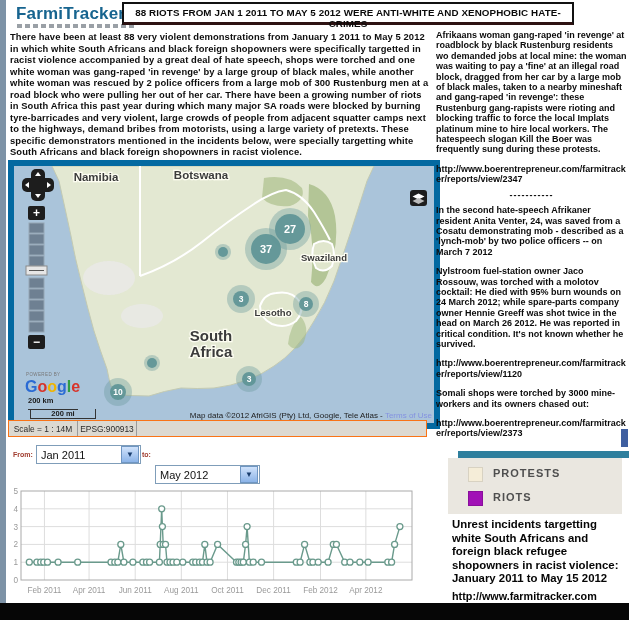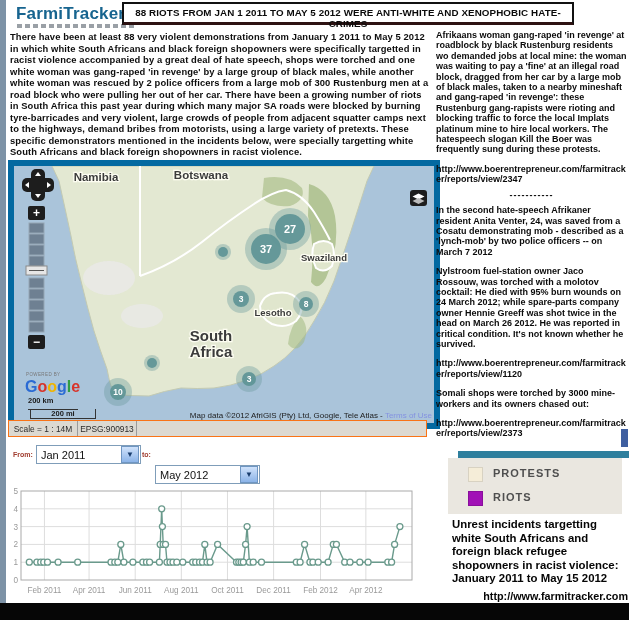--- a/index.html
+++ b/index.html
@@ -58,21 +58,21 @@
   #scroll-frag{left:621px;top:429px;width:7px;height:18px;background:#3f5fa0;}
   #teal-bar{left:458px;top:451px;width:171px;height:7px;background:#2e7f9d;}
   #teal-notch{left:458px;top:451px;width:12px;height:11px;background:#1f5e77;}
   #legend-box{left:448px;top:458px;width:174px;height:56px;background:#eae7e0;}
   .leg-row{position:absolute;left:20px;display:flex;align-items:flex-start;cursor:default;}
   .swatch{width:13px;height:13px;margin-right:10px;border:1px solid #d8d2c2;}
   .swatch-protests{background:#f5edd8;}
   .swatch-riots{background:#a111b6;border-color:#8a0e9c;}
   .leg-label{font-size:11px;font-weight:bold;color:#4f4f4f;letter-spacing:1px;}
   #caption{left:452px;top:518px;width:176px;font-size:11.4px;font-weight:bold;color:#050505;line-height:13.6px;}
-  #caption-url{left:452px;top:590px;width:176px;font-size:10.8px;font-weight:bold;color:#050505;text-align:right;}
+  #caption-url{left:452px;top:590px;width:176px;font-size:10.8px;font-weight:bold;color:#050505;}
 </style>
 </head>
 <body>
 
 <div class="abs" id="left-strip"></div>
 
 <div class="abs" id="header">
   <div class="abs" id="brand">FarmiTracker</div>
   <div class="abs" id="tagline-smudge"></div>
   <div class="abs" id="title-box">88 RIOTS FROM JAN 1 2011 TO MAY 5 2012 WERE ANTI-WHITE AND XENOPHOBIC HATE-CRIMES</div>

